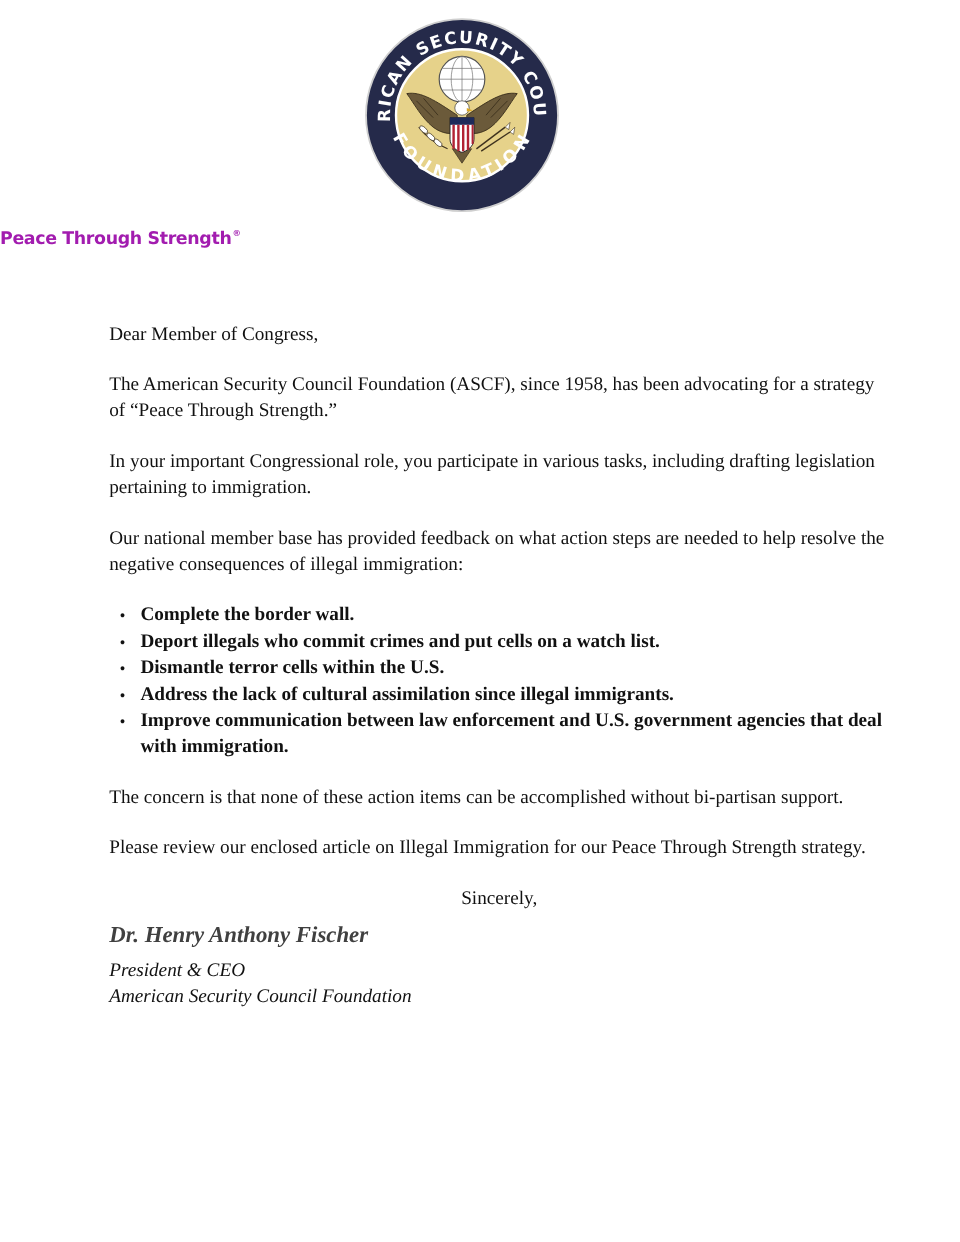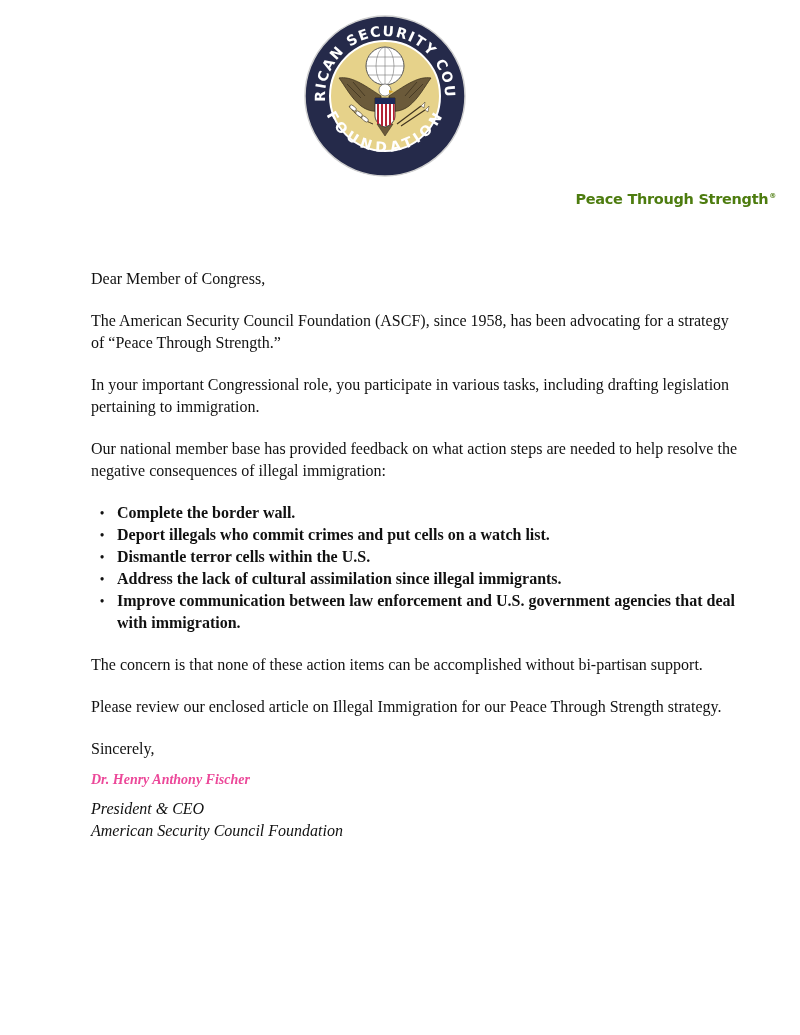--- a/index.html
+++ b/index.html
@@ -20,25 +20,25 @@
       left: 303px;
       top: 14px;
       width: 164px;
       height: 164px;
     }
     .tagline {
       position: absolute;
       top: 191px;
       left: 0;
       width: 776px;
-      text-align: right;
+      text-align: left;
       font-family: "DejaVu Sans", "Liberation Sans", sans-serif;
       font-weight: bold;
       font-size: 14.5px;
-      color: #4d7c0f;
+      color: #a21caf;
       letter-spacing: -0.3px;
     }
     .tagline sup {
       font-size: 7px;
       vertical-align: super;
       margin-left: 1px;
     }
     .letter {
       position: absolute;
       left: 91px;
@@ -61,26 +61,27 @@
       line-height: 22px;
     }
     .letter ul li::before {
       content: "\2022";
       position: absolute;
       left: -17px;
       font-size: 12px;
     }
     .signoff {
       margin-bottom: 8px !important;
+      text-align: center;
     }
     .signature {
       font-style: italic;
       font-weight: bold;
-      color: #ec4899;
-      font-size: 14px;
+      color: #404040;
+      font-size: 19px;
       line-height: 24px;
       margin: 0 0 6px 0 !important;
     }
     .sig-block p {
       margin: 0;
       font-style: italic;
     }
   </style>
 </head>
 <body>

